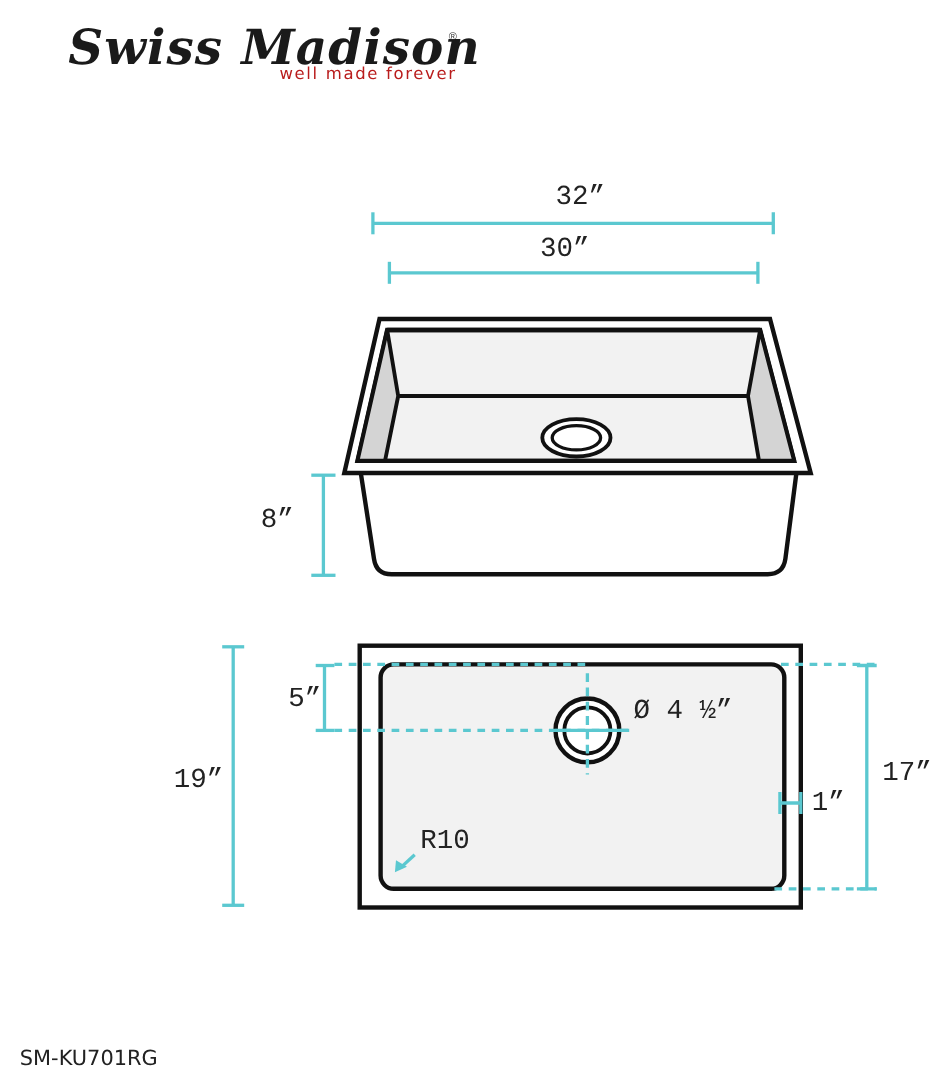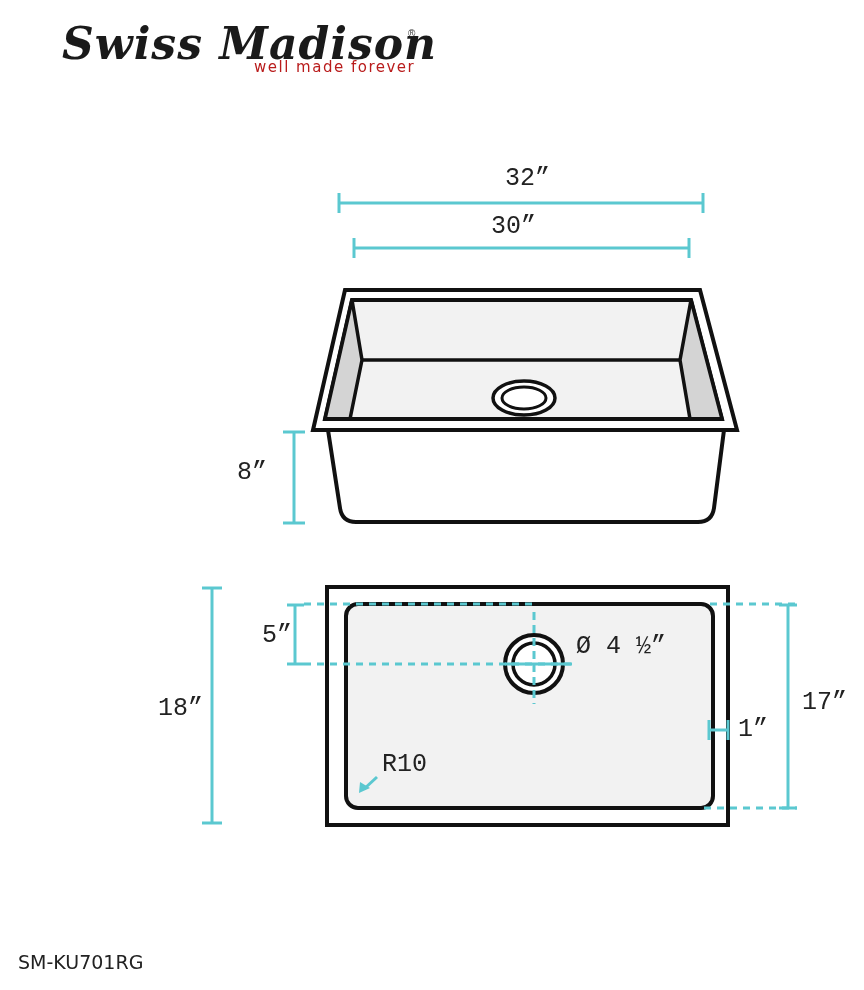--- a/index.html
+++ b/index.html
@@ -93,20 +93,20 @@
     <line x1="728" y1="720" x2="728" y2="740"></line>
 
     <line x1="377" y1="777" x2="364" y2="789"></line>
   </g>
   <polygon points="359,793 360,782 370,788" fill="#5BC8D0"></polygon>
 </svg>
 
 <div class="dim" style="left:505px;top:166px;">32”</div>
 <div class="dim" style="left:491px;top:214px;">30”</div>
 <div class="dim" style="left:237px;top:460px;">8”</div>
-<div class="dim" style="left:158px;top:696px;">18”</div>
+<div class="dim" style="left:158px;top:696px;">19”</div>
 <div class="dim" style="left:262px;top:623px;">5”</div>
 <div class="dim" style="left:576px;top:618px;margin-top:16px;">Ø 4 ½”</div>
 <div class="dim" style="left:802px;top:690px;">17”</div>
 <div class="dim" style="left:738px;top:717px;">1”</div>
 <div class="dim" style="left:382px;top:752px;text-align:right;">R10</div>
 
 <div class="model">SM-KU701RG</div>
 
 </body></html>

